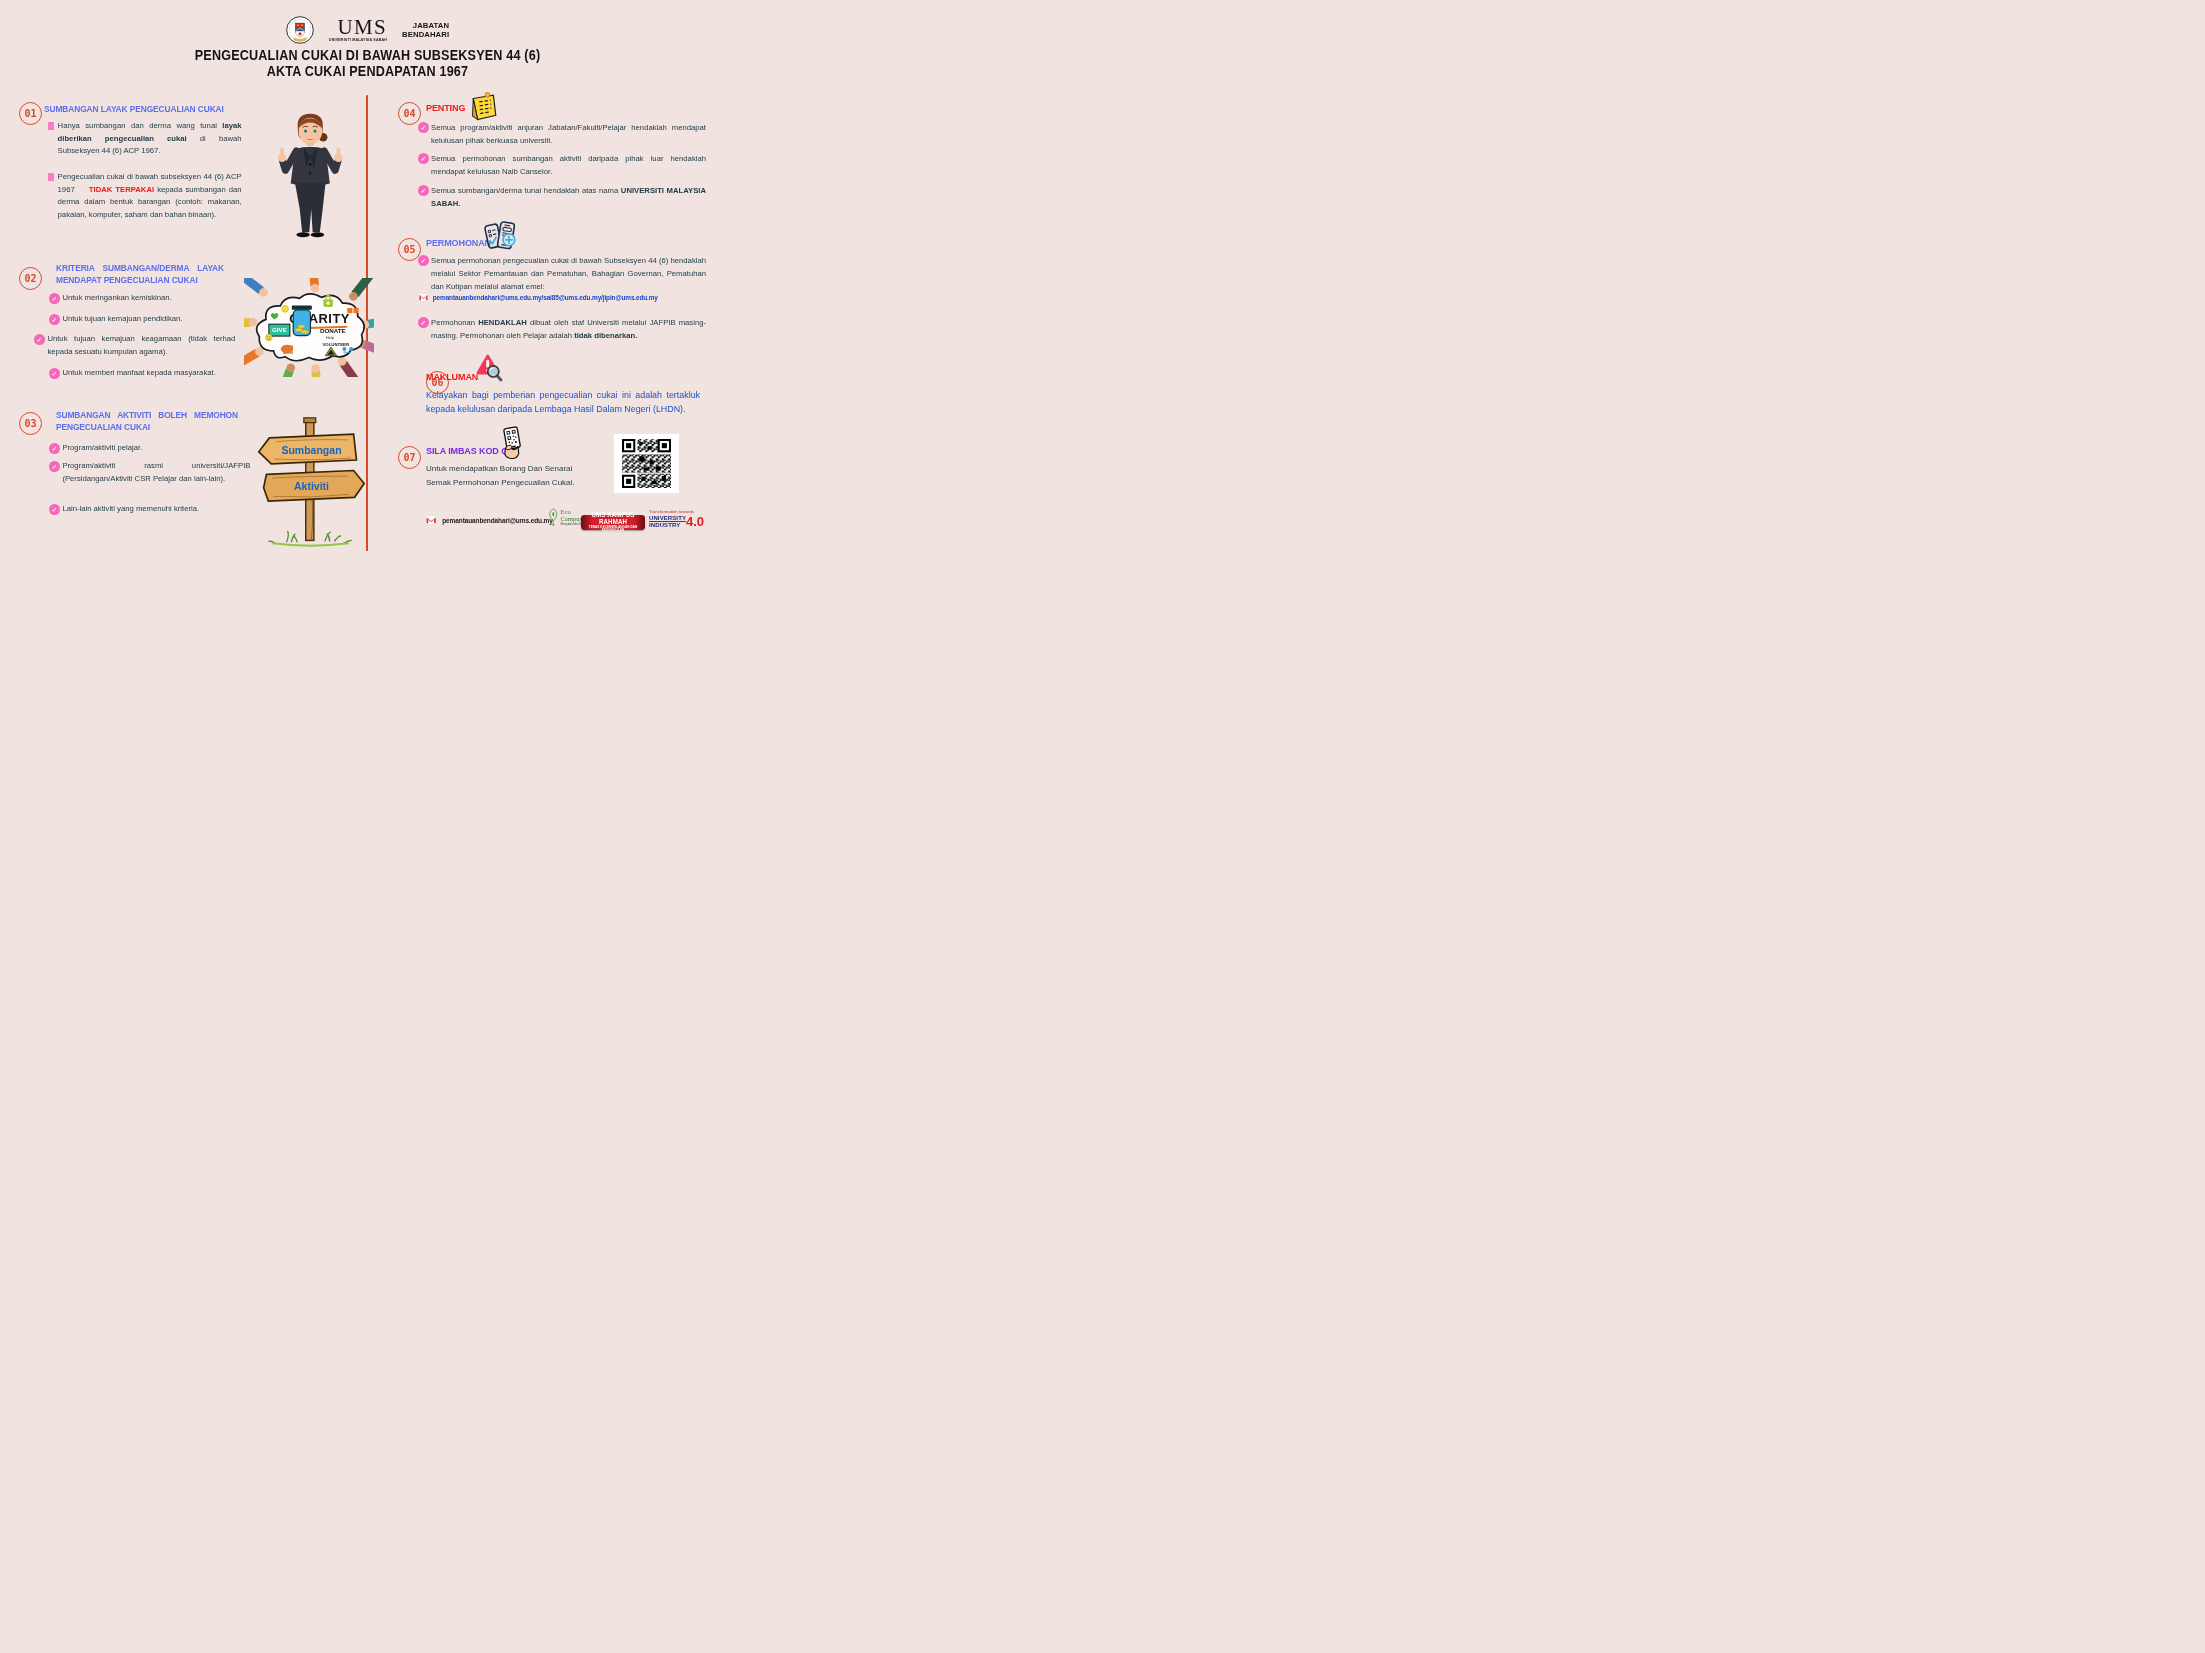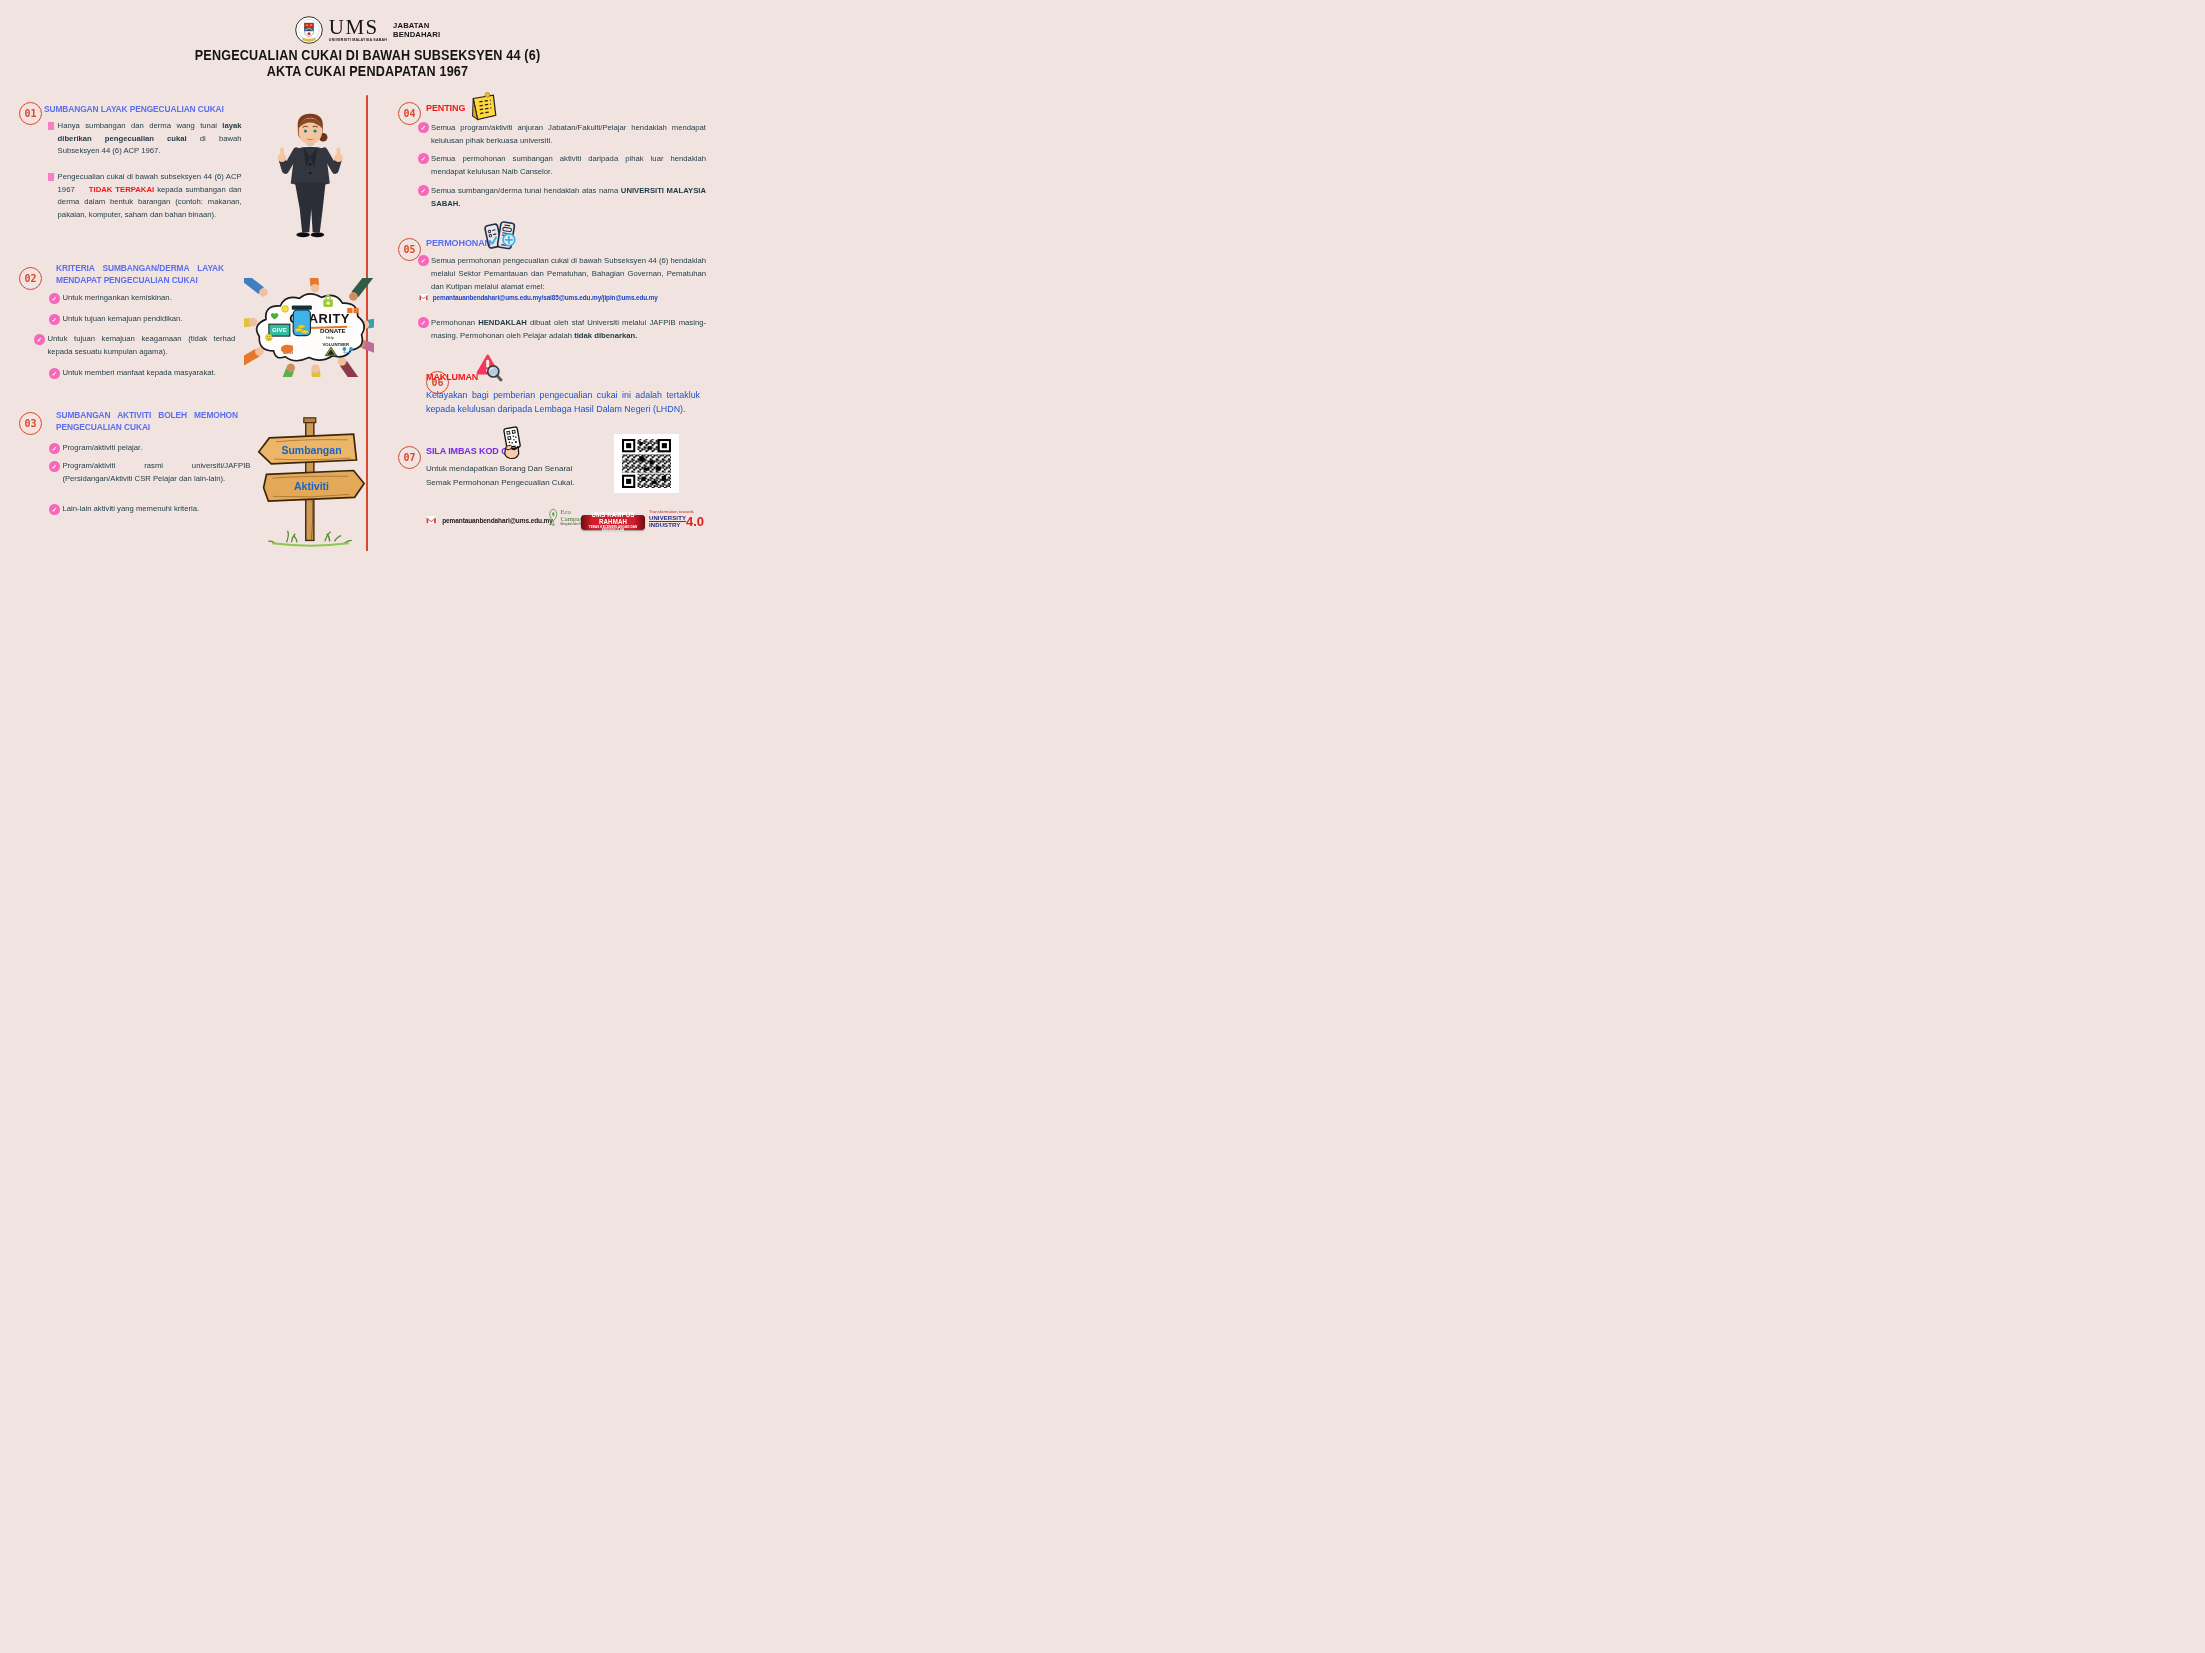--- a/index.html
+++ b/index.html
@@ -2,21 +2,21 @@
 <html style="font-size:7.7px"><head>
 <meta charset="utf-8">
 <style>
   html,body{margin:0;padding:0;}
   body{width:735px;height:551px;position:relative;overflow:hidden;
        background:#f1e3e0;font-family:"Liberation Sans",sans-serif;color:#1c3a44;}
   .abs{position:absolute;}
   .poster{width:735px;height:551px;position:absolute;top:0;left:0;}
 
   
-  .logo-row{left:0;top:16.3px;width:735px;display:flex;justify-content:center;align-items:center;gap:6px;}
+  .logo-row{left:0;top:16.3px;width:735px;display:flex;justify-content:center;align-items:center;gap:15px;text-align:right;}
   .ums-acronym{font-family:"Liberation Serif",serif;font-size:21px;letter-spacing:1.4px;color:#151515;line-height:19px;}
   .ums-university{font-size:3.6px;font-weight:bold;letter-spacing:0.2px;color:#222;margin-top:1px;}
   .dept{font-size:7.7px;font-weight:bold;color:#151515;line-height:9px;letter-spacing:0.1px;}
   .title-block{left:0;top:47px;width:735px;text-align:center;font-weight:bold;color:#141414;}
   .title-line{font-size:14px;line-height:16.3px;letter-spacing:0.2px;display:block;transform:scaleX(.9);}
 
   
   .divider{left:366px;top:95px;width:1.9px;height:457px;background:#d8492b;border-radius:1px;}
   .numcircle{width:21px;height:21px;border:1.4px solid #d8492b;border-radius:50%;
              display:flex;align-items:center;justify-content:center;

